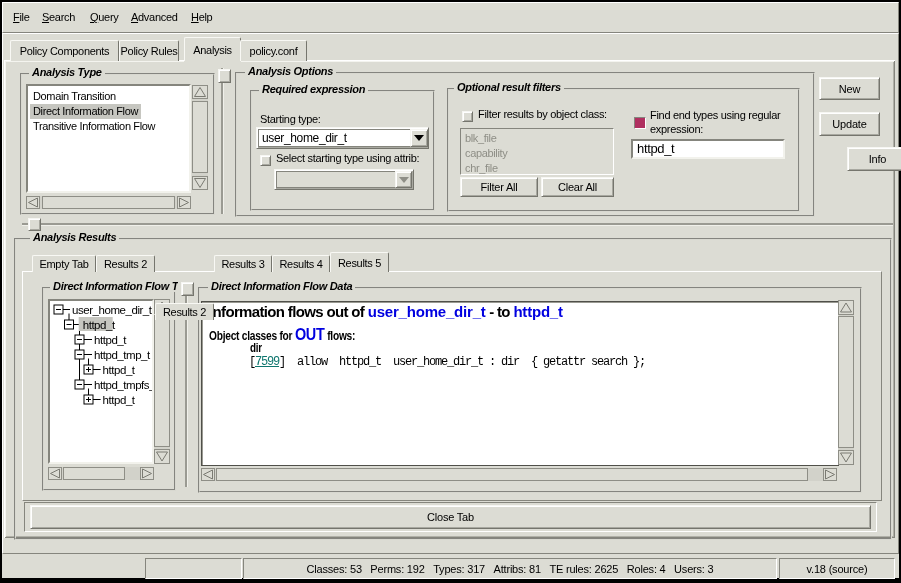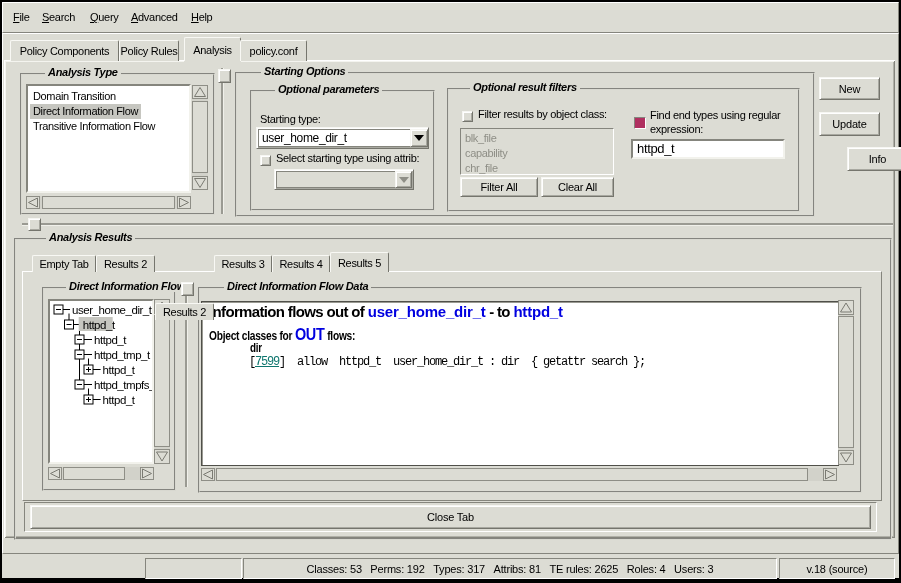--- a/index.html
+++ b/index.html
@@ -16,21 +16,21 @@
   .sunken{border-top:1px solid #85857d;border-left:1px solid #85857d;
           border-right:1px solid #fff;border-bottom:1px solid #fff;}
   .btn{background:#dcdcd4;border-top:1px solid #f6f6f2;border-left:1px solid #f6f6f2;
        border-right:1px solid #75756d;border-bottom:1px solid #75756d;
        box-shadow:inset 1px 1px 0 #fff, inset -1px -1px 0 #a8a8a0;
        display:flex;align-items:center;justify-content:center;letter-spacing:-0.2px;}
   .entry{background:#fff;border-top:2px solid #85857d;border-left:2px solid #85857d;
          border-right:2px solid #f2f2ec;border-bottom:2px solid #f2f2ec;}
   .lbl{white-space:nowrap;letter-spacing:-0.3px;}
   .flbl{font-weight:bold;font-style:italic;background:#dcdcd4;padding:0 3px;
-        white-space:nowrap;letter-spacing:-0.3px;margin-left:16px;}
+        white-space:nowrap;letter-spacing:-0.3px;}
   .framebox{border:2px groove #d8d8d0;}
   u{text-decoration:underline;text-underline-offset:1px;}
   .tab{white-space:nowrap;background:#dcdcd4;border-top:1px solid #f8f8f4;border-left:1px solid #f8f8f4;
        border-right:1px solid #75756d;border-radius:2px 2px 0 0;
        display:flex;align-items:center;justify-content:center;
        letter-spacing:-0.3px;z-index:3;}
   .tab.sel{box-shadow:0 2px 0 #dcdcd4;}
 </style>
 </head>
 <body>
@@ -87,24 +87,24 @@
   </div>
 </div>
 
 <div class="abs" style="left:221px;top:68px;width:2px;height:146px;background:#9a9a92;box-shadow:1px 0 0 #f0f0ea;"></div>
 <div class="abs btn" style="left:218px;top:69px;width:11px;height:12px;"></div>
 
 <div class="abs" style="left:22px;top:223px;width:871px;height:2px;background:#9a9a92;box-shadow:0 1px 0 #f0f0ea;"></div>
 <div class="abs btn" style="left:28px;top:218px;width:11px;height:11px;"></div>
 <div id="analysis-options">
   <div class="abs framebox" style="left:235px;top:72px;width:576px;height:141px;"></div>
-  <div class="abs flbl" style="left:245px;top:65px;">Starting Options</div>
+  <div class="abs flbl" style="left:245px;top:65px;">Analysis Options</div>
 
   <div class="abs framebox" style="left:250px;top:90px;width:181px;height:117px;"></div>
-  <div class="abs flbl" style="left:259px;top:83px;">Optional parameters</div>
+  <div class="abs flbl" style="left:259px;top:83px;">Required expression</div>
   <div class="abs lbl" style="left:260px;top:113px;">Starting type:</div>
 
   <div class="abs btn" style="left:256px;top:127px;width:171px;height:20px;"></div>
   <div class="abs" style="left:258px;top:129px;width:152px;height:16px;background:#fff;border:1px solid #85857d;border-right:none;">
     <div style="padding:1px 0 0 3px;letter-spacing:-0.35px;font-size:12px;">user_home_dir_t</div>
   </div>
   <div class="abs btn" style="left:410px;top:129px;width:16px;height:16px;">
     <svg width="10" height="6">
         <polygon points="0,0 10,0 5,6" fill="#000"></polygon>
       </svg>

